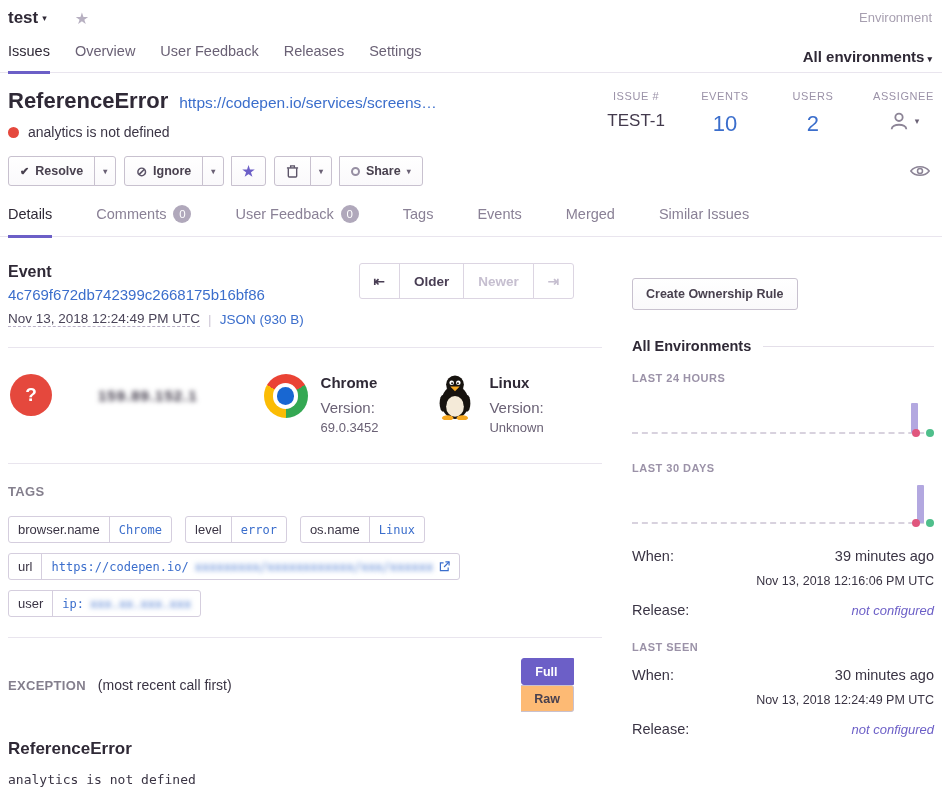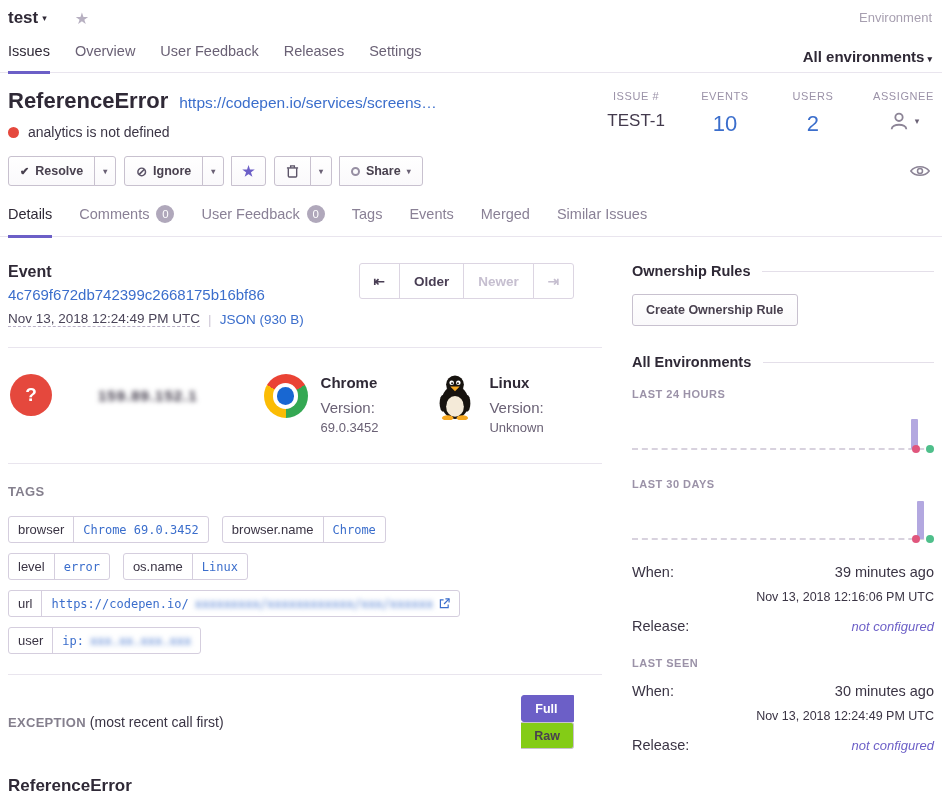--- a/index.html
+++ b/index.html
@@ -53,21 +53,21 @@
   .btn-group .btn:last-child { border-radius: 0 3px 3px 0; margin-left: -1px; }
   .btn .caret { font-size: 8px; color: #6a6175; }
   .btn.caret-only { padding: 0 8px; }
   .icon-check { font-size: 11px; }
   .icon-slash { font-size: 13px; color: #5c5468; }
   .star-btn { color: #6c5fc7; font-size: 14px; padding: 0 10px; }
   .share-dot { width: 9px; height: 9px; border: 2px solid #978fa3; border-radius: 50%; }
   .eye-btn { margin-left: auto; margin-right: 4px; cursor: pointer; display: flex; }
 
   
-  .detail-tabs { display: flex; gap: 27px; margin-top: 19px; }
+  .detail-tabs { display: flex; gap: 44px; margin-top: 19px; }
   .dtab { font-size: 14.5px; color: #8a8196; padding-bottom: 13px; cursor: pointer; display: flex; align-items: center; gap: 7px; }
   .dtab.active { color: #2f2936; border-bottom: 3px solid #6c5fc7; margin-bottom: -2px; }
   .badge { min-width: 18px; height: 18px; border-radius: 9px; background: #b0a8bb; color: #fff; font-size: 11.5px; line-height: 18px; text-align: center; padding: 0 4px; }
 
   
   .content { display: flex; padding: 26px 8px 0 8px; }
   .main-col { width: 594px; margin-right: 30px; flex: none; }
   .sidebar { flex: 1; min-width: 0; }
 
   
@@ -111,26 +111,26 @@
 
   
   .section-label { font-size: 13px; color: #847f8d; font-weight: bold; letter-spacing: 0.3px; }
   .tag-pills { display: flex; flex-wrap: wrap; gap: 10px 13px; margin-top: 17px; max-width: 480px; }
   .pill { display: inline-flex; border: 1px solid #d5cede; border-radius: 3px; overflow: hidden; font-size: 13px; background: #fff; }
   .pill-key { padding: 5px 9px; color: #3a3444; }
   .pill-value { padding: 5px 9px; border-left: 1px solid #d5cede; font-family: "DejaVu Sans Mono", monospace; font-size: 12px; color: #3b6ecc; display: flex; align-items: center; gap: 6px; cursor: pointer; }
 
   
   .exception-head { display: flex; justify-content: space-between; align-items: center; }
-  .exc-left { display: flex; align-items: baseline; gap: 4px; }
+  .exc-left { display: flex; align-items: baseline; gap: 12px; }
   .exc-note { font-size: 14px; color: #3a3444; }
   .seg-toggle { display: flex; margin-right: 28px; flex-direction: column; }
   .seg { height: 27px; padding: 0 13px; display: flex; align-items: center; font-size: 12.5px; font-weight: bold; cursor: pointer; }
   .seg.active { background: #6c5fc7; border: 1px solid #6c5fc7; color: #fff; border-radius: 3px 0 0 3px; }
-  .seg.inactive { background: #84cc16; border: 1px solid #c8c1cf; border-left: none; color: #49414f; border-radius: 0 3px 3px 0; }
+  .seg.inactive { background: #fdba74; border: 1px solid #c8c1cf; border-left: none; color: #49414f; border-radius: 0 3px 3px 0; }
   .exc-type { margin-top: 27px; font-size: 17px; font-weight: bold; color: #2f2936; }
   .exc-value { margin-top: 13px; font-family: "DejaVu Sans Mono", monospace; font-size: 13px; color: #3a3444; }
 
   
   .sb-heading { display: flex; align-items: center; font-size: 14.5px; font-weight: bold; color: #2f2936; white-space: nowrap; }
   .sb-heading::after { content: ""; flex: 1; height: 1px; background: #e4dfe9; margin-left: 12px; }
   .sb-btn { margin-top: 15px; display: inline-block; padding: 8px 13px; border: 1px solid #c8c1cf; border-radius: 3px; background: linear-gradient(#fff, #faf9fb); font-size: 12.5px; font-weight: bold; color: #49414f; cursor: pointer; }
   .sb-section { margin-top: 28px; }
   .chart-label { margin-top: 18px; font-size: 11px; color: #9b92a8; letter-spacing: 0.5px; font-weight: bold; }
   .mini-chart { position: relative; height: 58px; margin-top: 2px; }
@@ -356,26 +356,20 @@
         </div>
       </div>
     </div>
 
     <hr class="divider">
 
     <div>
       <div class="section-label">TAGS</div>
       <div class="tag-pills">
         <span class="pill">
-          <span class="pill-key">browser</span>
-          <a class="pill-value">
-              <span>Chrome 69.0.3452</span>
-            </a>
-        </span>
-        <span class="pill">
           <span class="pill-key">browser.name</span>
           <a class="pill-value">
               <span>Chrome</span>
             </a>
         </span>
         <span class="pill">
           <span class="pill-key">level</span>
           <a class="pill-value">
               <span>error</span>
             </a>
@@ -423,21 +417,20 @@
           <span class="seg inactive">Raw</span>
         </div>
       </div>
       <div class="exc-type">ReferenceError</div>
       <pre class="exc-value">analytics is not defined</pre>
     </div>
   </main>
 
   <aside class="sidebar">
     <div>
-      <div class="sb-heading">Ownership Rules</div>
       <button class="sb-btn">Create Ownership Rule</button>
     </div>
 
     <div class="sb-section">
       <div class="sb-heading">All Environments</div>
 
       <div class="chart-label">LAST 24 HOURS</div>
       <div class="mini-chart">
         <div class="chart-base"></div>
         <div class="chart-bar bar-24"></div>

